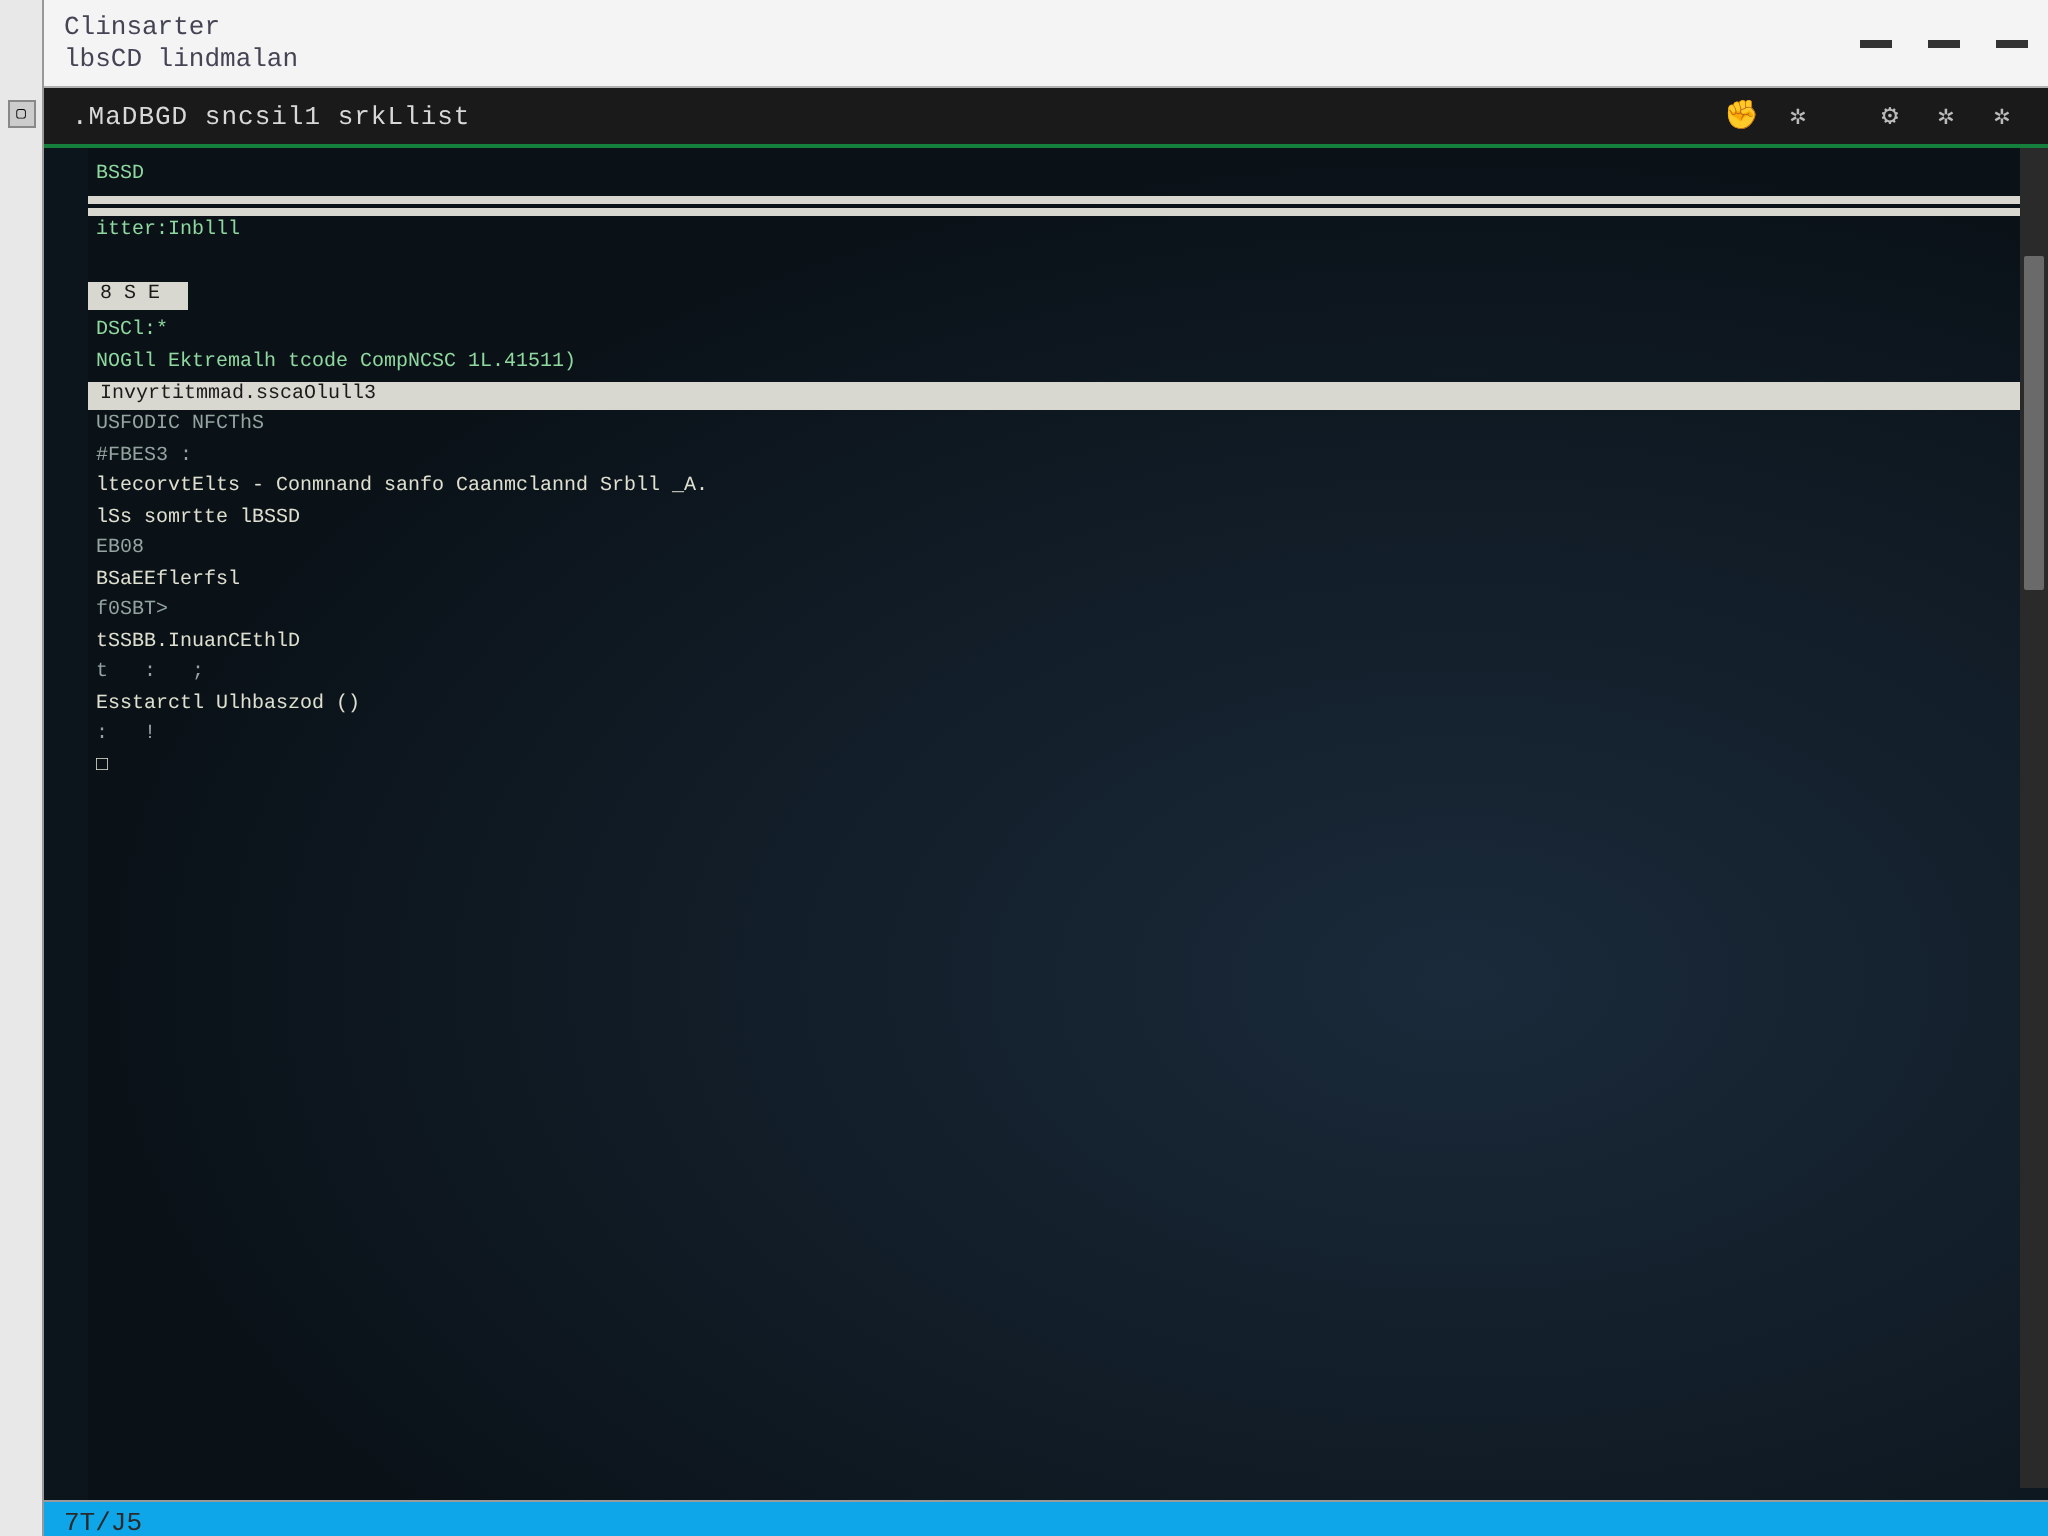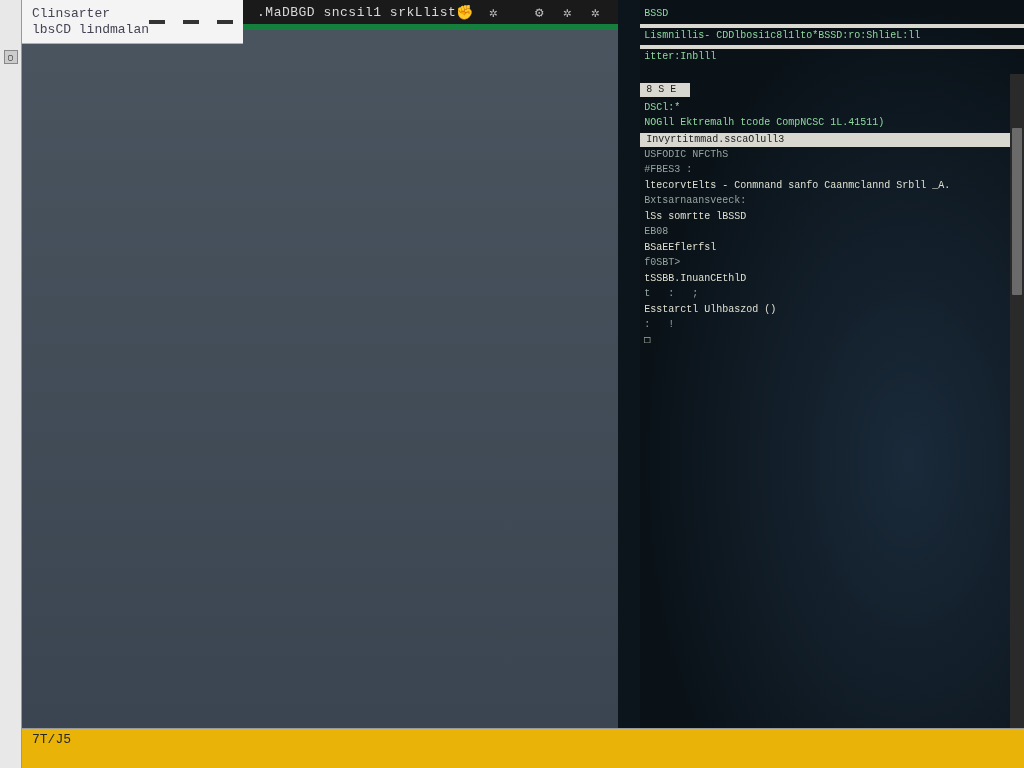--- a/index.html
+++ b/index.html
@@ -27,21 +27,21 @@
     height: 14px;
     background: #ccc;
     border: 1px solid #888;
     font-size: 8px;
     display:flex;align-items:center;justify-content:center;
   }
   .main-area {
     flex: 1;
     height: 100%;
     display: flex;
-    flex-direction: row;
+    flex-direction: column;
     position: relative;
   }
   .titlebar {
     height: 44px;
     background: #f4f4f4;
     border-bottom: 1px solid #b0b0b0;
     display: flex;
     align-items: center;
     justify-content: space-between;
     padding: 0 10px;
@@ -61,21 +61,21 @@
     align-items: center;
   }
   .win-btn {
     width: 16px;
     height: 4px;
     background: #333;
   }
   .menubar {
     height: 30px;
     background: #1a1a1a;
-    border-bottom: 6px solid #15803d;
+    border-bottom: 2px solid #15803d;
     display: flex;
     align-items: center;
     justify-content: space-between;
     padding: 0 14px;
     color: #ccc;
     font-size: 13px;
   }
   .menubar-left { color: #d8d8d8; letter-spacing: 0.5px; }
   .menubar-right {
     display: flex;
@@ -135,22 +135,22 @@
     margin-right: 0;
     padding: 0 6px;
     min-width: 50px;
     margin-top: 16px;
   }
   .status-line {
     position: absolute;
     bottom: 0;
     left: 0;
     right: 0;
-    height: 40px;
-    background: #eab308;
+    height: 18px;
+    background: #0ea5e9;
     color: #2a2a2a;
     font-size: 13px;
     padding: 3px 10px;
     border-top: 1px solid #999;
     font-family: "Courier New", monospace;
   }
   .scroll-track {
     position: absolute;
     right: 0;
     top: 74px;
@@ -199,31 +199,29 @@
       <span class="menu-icon">✲</span>
       <span class="menu-icon">✲</span>
     </div>
   </div>
 
   <div class="terminal">
     <div class="ln-gutter"></div>
     <div class="term-inner" id="term-inner">
         <div class="line green">BSSD</div>
         <div class="bar"> </div>
-        <div class="line green">Lismnillis- CDDlbosi1c8l1lto*BSSD:ro:ShlieL:ll</div>
         <div class="bar"> </div>
         <div class="line green">itter:Inblll</div>
         <div class="line"><span class="bar half thin">8 S E</span></div>
         <div class="line green">DSCl:*</div>
         <div class="line green">NOGll Ektremalh tcode CompNCSC 1L.41511)</div>
         <div class="bar thin">Invyrtitmmad.sscaOlull3</div>
         <div class="line dim">USFODIC NFCThS</div>
         <div class="line dim">#FBES3 :</div>
         <div class="line ">ltecorvtElts - Conmnand sanfo Caanmclannd Srbll _A.</div>
-        <div class="line dim">Bxtsarnaansveeck:</div>
         <div class="line ">lSs somrtte lBSSD</div>
         <div class="line dim">EB08</div>
         <div class="line ">BSaEEflerfsl</div>
         <div class="line dim">f0SBT&gt;</div>
         <div class="line ">tSSBB.InuanCEthlD</div>
         <div class="line dim">t   :   ;</div>
         <div class="line ">Esstarctl Ulhbaszod ()</div>
         <div class="line dim">:   !</div>
         <div class="line ">□</div>
       </div>

